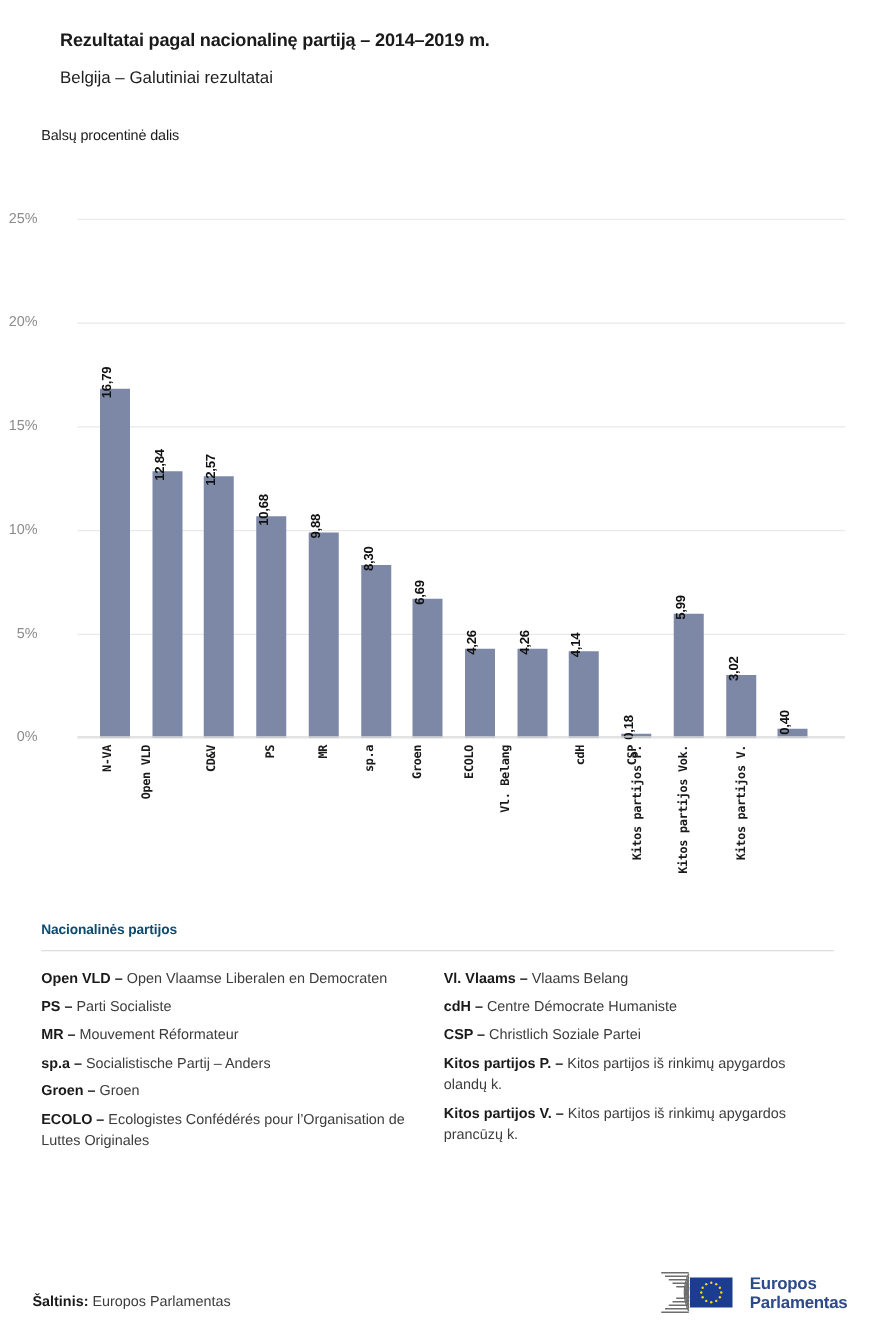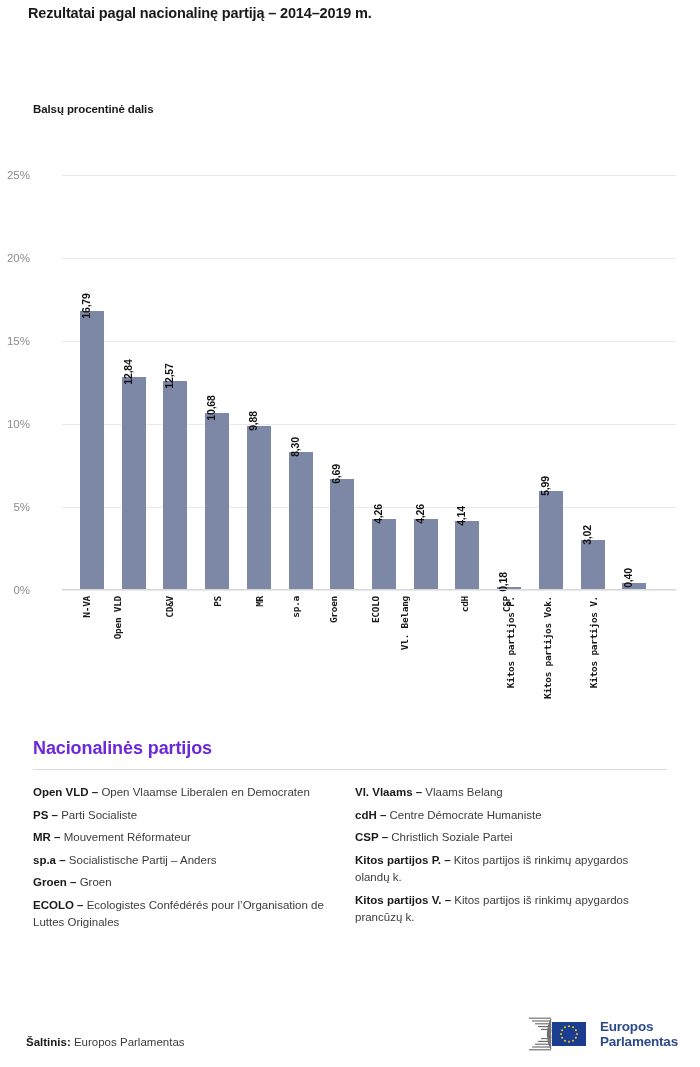--- a/index.html
+++ b/index.html
@@ -8,42 +8,42 @@
     width: 700px;
     height: 1067px;
     background: #ffffff;
     font-family: "Liberation Sans", sans-serif;
     color: #1a1a1a;
     position: relative;
     overflow: hidden;
   }
 
   
-  #header { padding: 4px 28px 0 28px; }
+  #header { padding: 24px 28px 0 28px; margin-left: 20px; }
   #chart-title {
     font-size: 14.5px;
     font-weight: bold;
     color: #1a1a1a;
     letter-spacing: -0.15px;
     line-height: 18px;
     margin: 0;
   }
   #chart-subtitle {
     font-size: 13.5px;
     font-weight: normal;
     color: #1e1e1e;
     line-height: 18px;
     margin: 11px 0 0 0;
   }
   #axis-caption {
     position: absolute;
     left: 33px;
     top: 103px;
     font-size: 11.5px;
-    font-weight: bold;
+    font-weight: normal;
     color: #1a1a1a;
     letter-spacing: -0.1px;
   }
 
   
   #plot-wrap {
     position: absolute;
     left: 0; top: 0;
     width: 700px; height: 720px;
   }
@@ -118,23 +118,23 @@
   }
 
   
   #legend {
     position: absolute;
     left: 33px;
     top: 738px;
     width: 634px;
   }
   #legend-title {
-    font-size: 18px;
-    font-weight: bold;
-    color: #6d28d9;
+    font-size: 11px;
+    font-weight: bold;
+    color: #0c4a6e;
     letter-spacing: -0.1px;
   }
   #legend-rule {
     margin-top: 10px;
     height: 1px;
     background: #dcdcdc;
   }
   #legend-cols {
     display: flex;
     margin-top: 14px;
@@ -182,20 +182,21 @@
     color: #2d4a8a;
     line-height: 15px;
     letter-spacing: -0.2px;
   }
 </style>
 </head>
 <body>
 
 <div id="header">
   <h1 id="chart-title">Rezultatai pagal nacionalinę partiją – 2014–2019 m.</h1>
+  <div id="chart-subtitle">Belgija – Galutiniai rezultatai</div>
 </div>
 
 <div id="axis-caption">Balsų procentinė dalis</div>
 
 <div id="plot-wrap">
   <div id="plot">
     <div id="gridlines">
         <div class="gridline" style="top: 415px;"></div>
         <div class="gridline" style="top: 332px;"></div>
         <div class="gridline" style="top: 249px;"></div>

